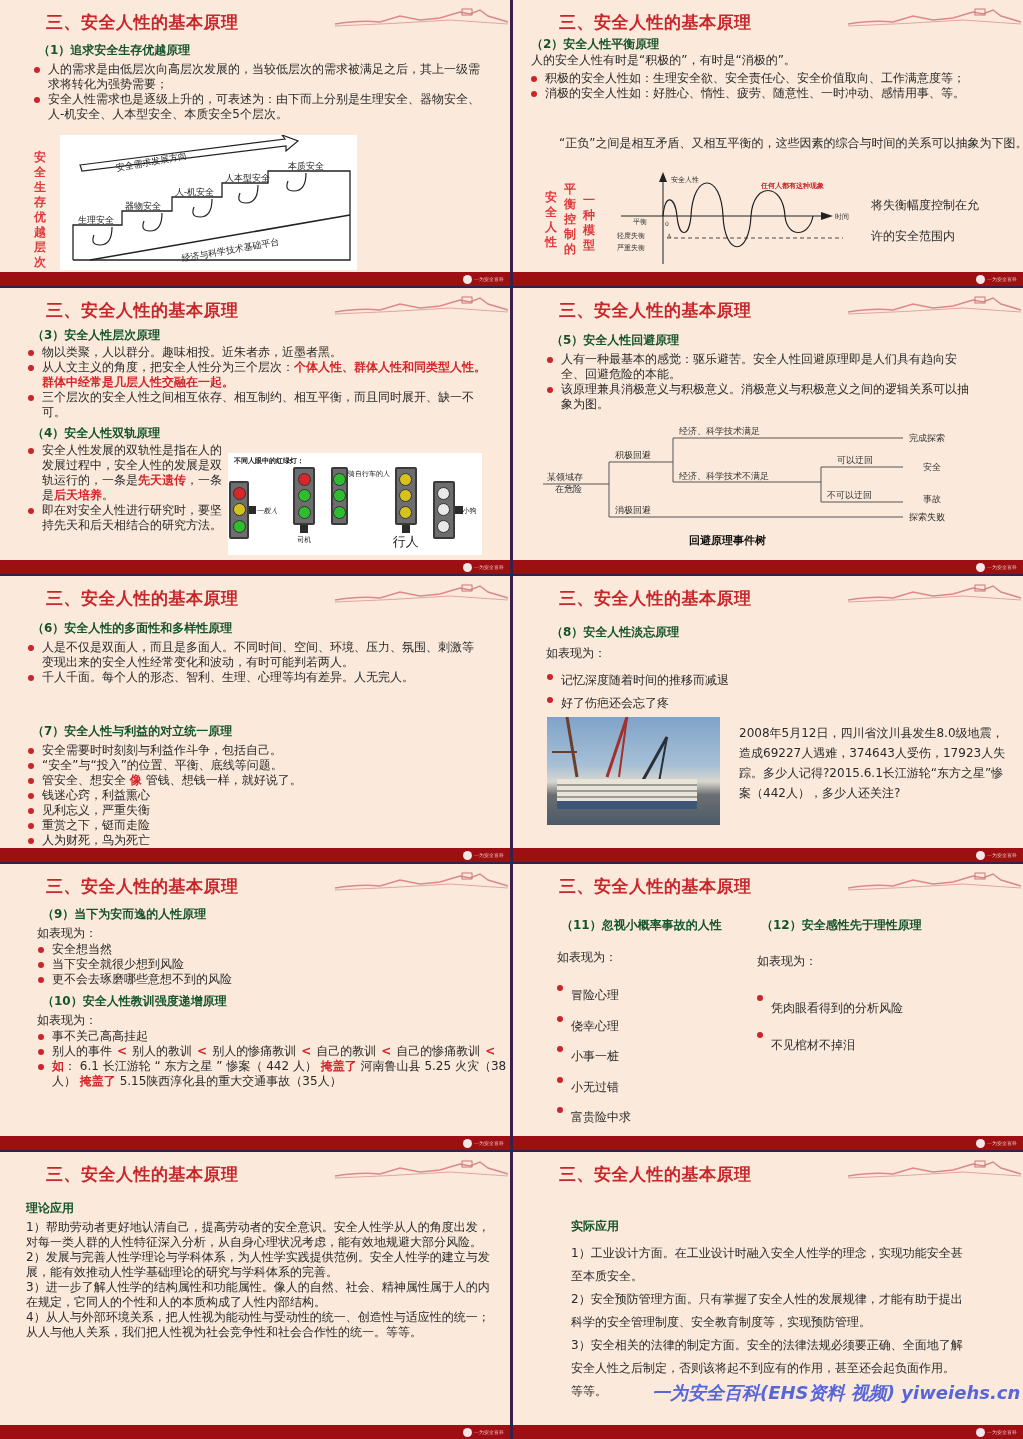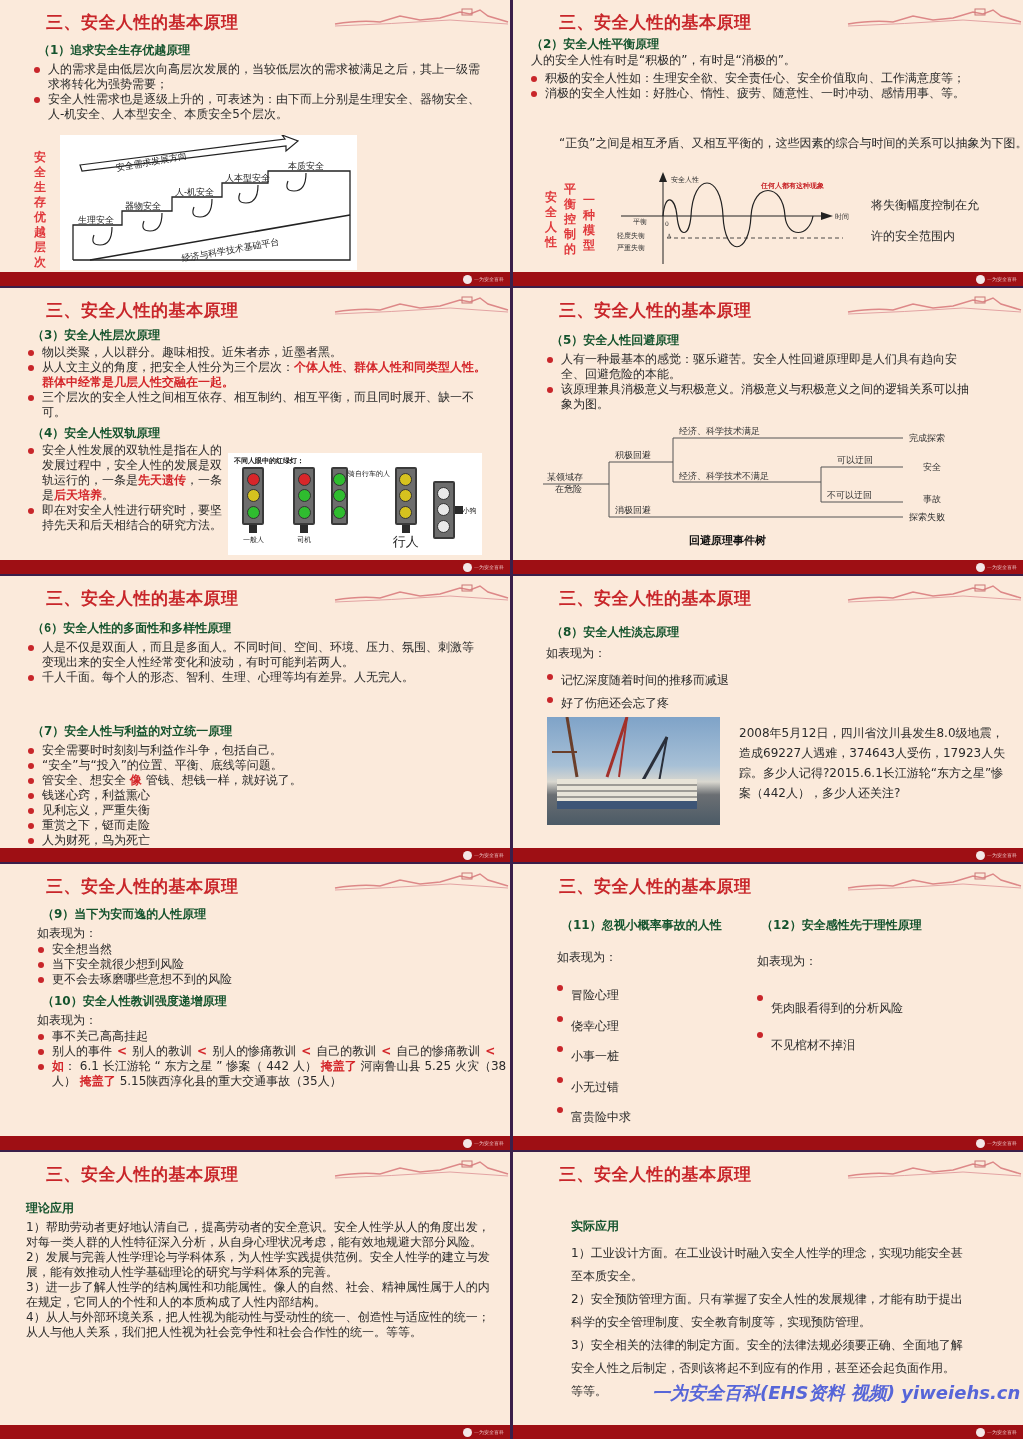--- a/index.html
+++ b/index.html
@@ -144,21 +144,21 @@
       <li>三个层次的安全人性之间相互依存、相互制约、相互平衡，而且同时展开、缺一不可。</li>
     </ul>
     <div class="sub" style="left:32px;top:137px;">（4）安全人性双轨原理</div>
     <ul class="b p" style="left:26px;top:155px;width:196px;">
       <li><span>安全人性发展的双轨性是指在人的发展过程中，安全人性的发展是双轨运行的，一条是</span><span class="red">先天遗传</span><span>，一条是</span><span class="red">后天培养</span><span>。</span></li>
       <li>即在对安全人性进行研究时，要坚持先天和后天相结合的研究方法。</li>
     </ul>
     <div class="panel" style="left:228px;top:165px;width:254px;height:102px;">
       <div style="position:absolute;left:6px;top:3px;font-size:7px;font-weight:bold;color:#111;">不同人眼中的红绿灯：</div>
       <div id="lights" style="position:absolute;left:0;top:14px;width:254px;height:86px;display:flex;justify-content:space-around;">
-          <div style="display: flex; flex-direction: column; align-items: center; width: 48px;">
+          <div style="display: flex; flex-direction: row; align-items: center; width: 48px; font-style: italic;">
             <div style="width: 22px; height: 58px; background: rgb(109, 109, 109); border: 2px solid rgb(58, 58, 58); border-radius: 2px; display: flex; flex-direction: column; justify-content: space-around; align-items: center; padding: 2px 0px;">
               <span style="width: 13px; height: 13px; border-radius: 50%; border: 1px solid rgb(51, 51, 51); background: rgb(216, 38, 42); display: block;"></span>
               <span style="width: 13px; height: 13px; border-radius: 50%; border: 1px solid rgb(51, 51, 51); background: rgb(214, 194, 31); display: block;"></span>
               <span style="width: 13px; height: 13px; border-radius: 50%; border: 1px solid rgb(51, 51, 51); background: rgb(47, 189, 47); display: block;"></span>
             </div>
             <div style="width: 8px; height: 8px; background: rgb(43, 43, 43);"></div>
             <div style="font-size: 7px; color: rgb(34, 34, 34); margin-top: 2px; white-space: nowrap;">一般人</div>
           </div>
           <div style="display: flex; flex-direction: column; align-items: center; width: 48px;">
             <div style="width: 22px; height: 58px; background: rgb(109, 109, 109); border: 2px solid rgb(58, 58, 58); border-radius: 2px; display: flex; flex-direction: column; justify-content: space-around; align-items: center; padding: 2px 0px;">
@@ -255,21 +255,21 @@
     </div>
   </div>
 
   <div class="slide" style="left:0;top:576px;">
     <div class="title">三、安全人性的基本原理</div>
     <svg class="deco" viewBox="0 0 180 26">
         <path d="M5 18 Q30 14 50 16 L70 10 L90 14 L110 12 L130 6 L140 8 L150 4 L158 10 L178 16" stroke="#d88" stroke-width="1.5" fill="none"></path>
         <path d="M5 20 Q60 18 120 14 L178 18" stroke="#e3a3a3" stroke-width="1" fill="none"></path>
         <rect x="132" y="3" width="10" height="6" fill="none" stroke="#c77" stroke-width="1"></rect>
       </svg>
-    <div class="sub" style="left:32px;top:44px;font-family:Liberation Mono, monospace;">（6）安全人性的多面性和多样性原理</div>
+    <div class="sub" style="left:32px;top:44px;">（6）安全人性的多面性和多样性原理</div>
     <ul class="b p" style="left:26px;top:64px;width:454px;">
       <li>人是不仅是双面人，而且是多面人。不同时间、空间、环境、压力、氛围、刺激等变现出来的安全人性经常变化和波动，有时可能判若两人。</li>
       <li>千人千面。每个人的形态、智利、生理、心理等均有差异。人无完人。</li>
     </ul>
     <div class="sub" style="left:32px;top:147px;">（7）安全人性与利益的对立统一原理</div>
     <ul class="b p" id="s5list" style="left:26px;top:167px;width:454px;">
         <li><span>安全需要时时刻刻与利益作斗争，包括自己。</span><span class="red"></span><span></span></li>
         <li><span>“安全”与“投入”的位置、平衡、底线等问题。</span><span class="red"></span><span></span></li>
         <li><span>管安全、想安全 </span><span class="red">像</span><span> 管钱、想钱一样，就好说了。</span></li>
         <li><span>钱迷心窍，利益熏心</span><span class="red"></span><span></span></li>

